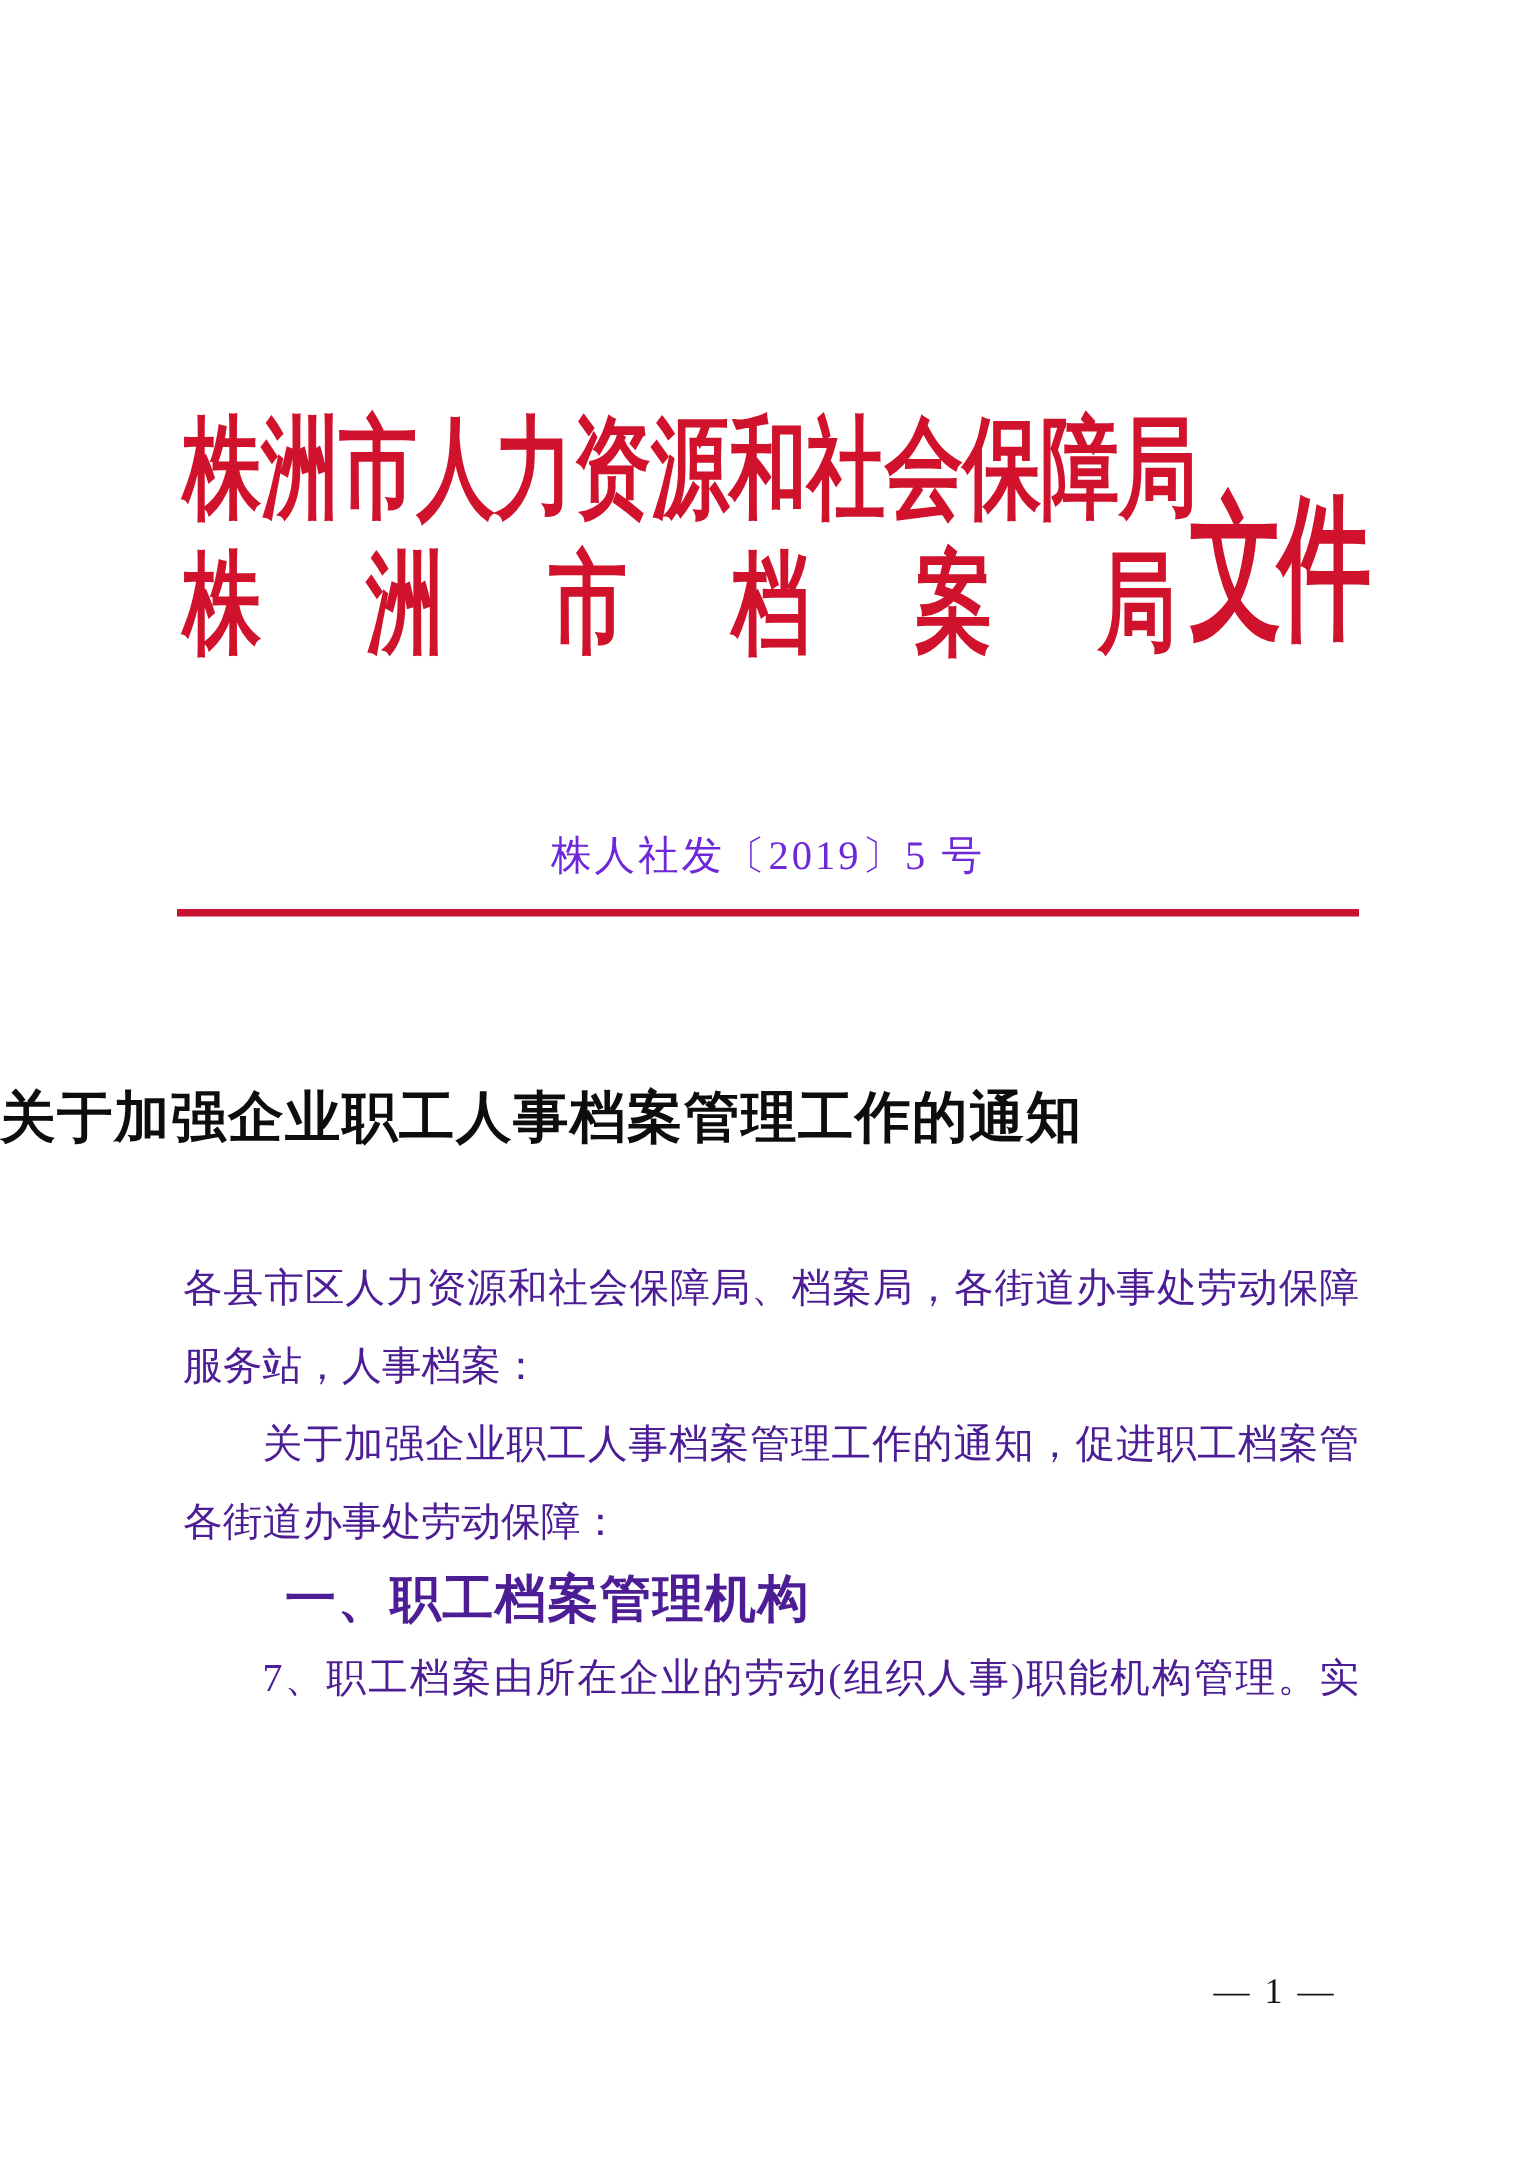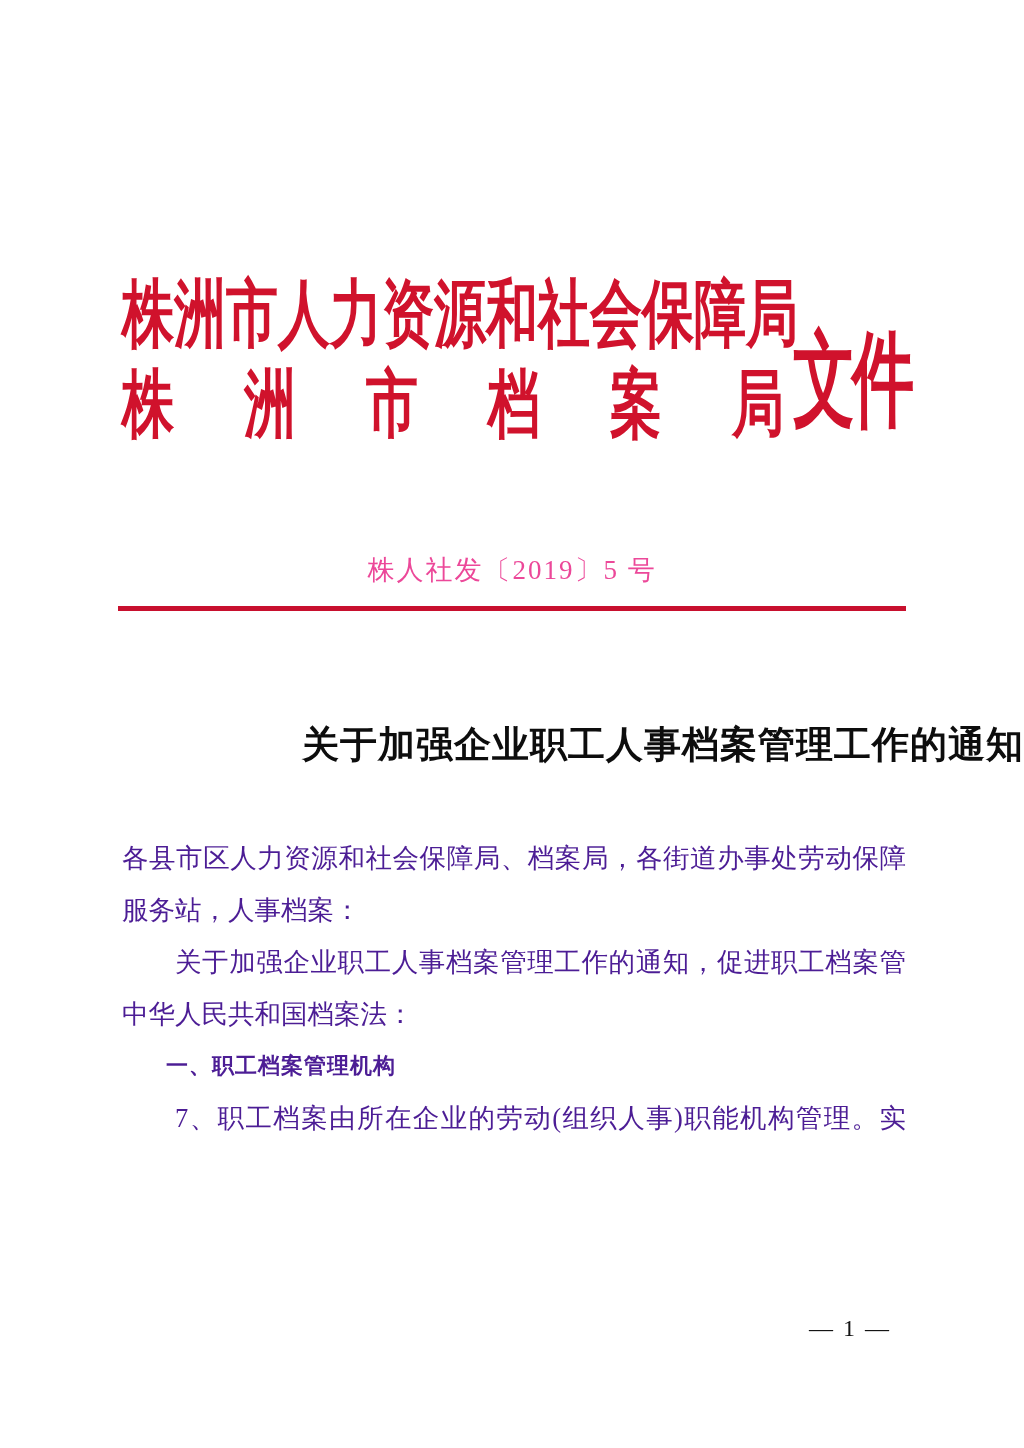--- a/index.html
+++ b/index.html
@@ -51,43 +51,42 @@
 
   
   .doc-number {
     position: absolute;
     left: 0;
     right: 0;
     top: 552px;
     text-align: center;
     font-size: 27px;
     letter-spacing: 2px;
-    color: #ec4899;
+    color: #6d28d9;
   }
   .red-rule {
     position: absolute;
     left: 118px;
     top: 606px;
     width: 788px;
     height: 5px;
     background: #c8102e;
   }
 
   
   .doc-title {
     position: absolute;
     left: 0;
     right: 0;
     top: 720px;
-    text-align: right;
+    text-align: left;
     font-size: 37px;
     font-weight: bold;
     letter-spacing: 1px;
     color: #0d0d0d;
-    margin-left: 32px;
   }
 
   
   .body-text {
     position: absolute;
     left: 122px;
     top: 832px;
     width: 784px;
     font-size: 26.5px;
     color: #4c1d95;
@@ -100,21 +99,21 @@
   }
   .bline.stretch {
     white-space: normal;
     text-align: justify;
     text-align-last: justify;
   }
   .bline.indent { text-indent: 2em; }
   .bline.heading {
     font-family: "Liberation Sans", "DejaVu Sans", sans-serif;
     font-weight: bold;
-    font-size: 22px;
+    font-size: 34px;
     letter-spacing: 1px;
   }
 
   
   .page-number {
     position: absolute;
     top: 1315px;
     left: 795px;
     width: 110px;
     text-align: center;
@@ -158,20 +157,20 @@
   <div class="doc-number">株人社发〔2019〕5 号</div>
 
   <div class="red-rule"></div>
 
   <div class="doc-title">关于加强企业职工人事档案管理工作的通知</div>
 
   <div class="body-text">
     <div class="bline stretch">各县市区人力资源和社会保障局、档案局，各街道办事处劳动保障</div>
     <div class="bline">服务站，人事档案：</div>
     <div class="bline stretch indent">关于加强企业职工人事档案管理工作的通知，促进职工档案管</div>
-    <div class="bline">中华人民共和国档案法：</div>
+    <div class="bline">各街道办事处劳动保障：</div>
     <div class="bline heading indent">一、职工档案管理机构</div>
     <div class="bline stretch indent">7、职工档案由所在企业的劳动(组织人事)职能机构管理。实</div>
   </div>
 
   <div class="page-number">— 1 —</div>
 
 </div>
 
 </body></html>

